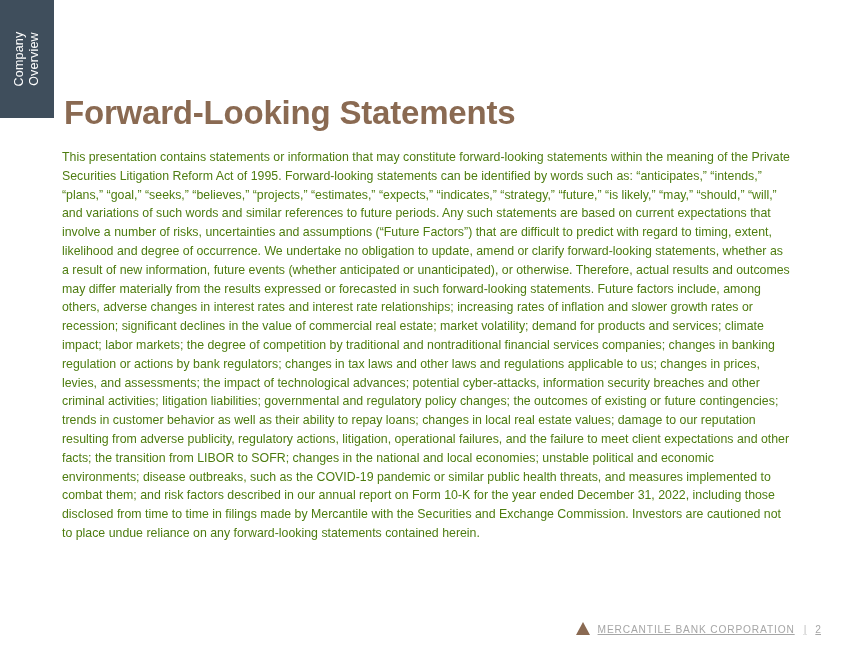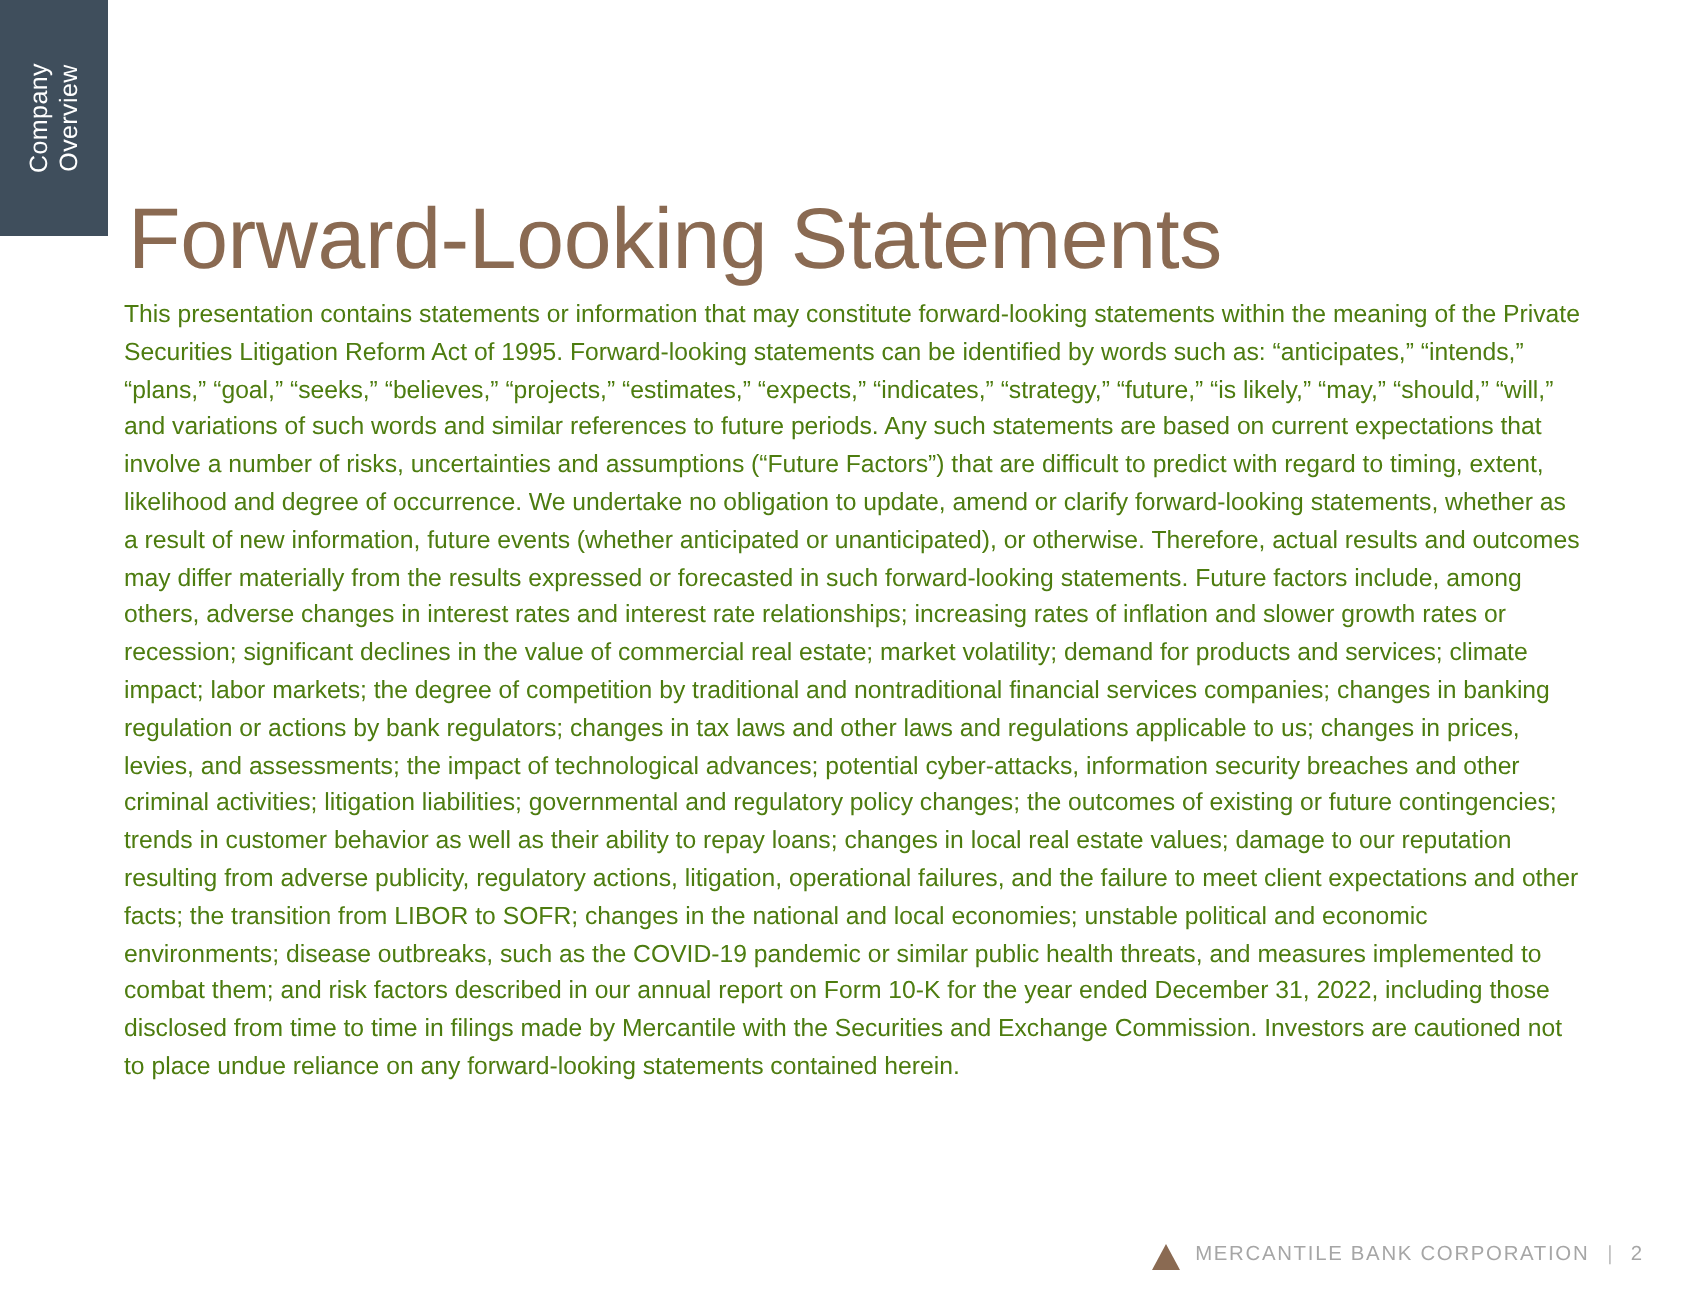--- a/index.html
+++ b/index.html
@@ -44,24 +44,24 @@
   }
   .section-tab-inner span {
     display: block;
   }
 
   
   .slide-title {
     position: absolute;
     left: 64px;
     top: 70px;
-    font-size: 43px;
+    font-size: 33px;
     line-height: 42px;
     color: #8a6a52;
-    font-weight: 400;
+    font-weight: 700;
     letter-spacing: -0.2px;
     white-space: nowrap;
   }
 
   
   .body-copy {
     position: absolute;
     left: 62px;
     top: 148px;
     width: 729px;
@@ -73,26 +73,27 @@
   .body-copy p {
     margin: 0;
   }
 
   
   .slide-footer {
     position: absolute;
     right: 29px;
     bottom: 21px;
     display: flex;
-    align-items: flex-start;
+    align-items: flex-end;
     gap: 6px;
     color: #a6a6a6;
     font-size: 10.2px;
     letter-spacing: 0.85px;
     white-space: nowrap;
+    text-decoration: underline;
   }
   .footer-logo-mark {
     width: 0;
     height: 0;
     border-left: 7.5px solid transparent;
     border-right: 7.5px solid transparent;
     border-bottom: 13px solid #8a6a52;
     display: inline-block;
     margin-right: 2px;
   }

